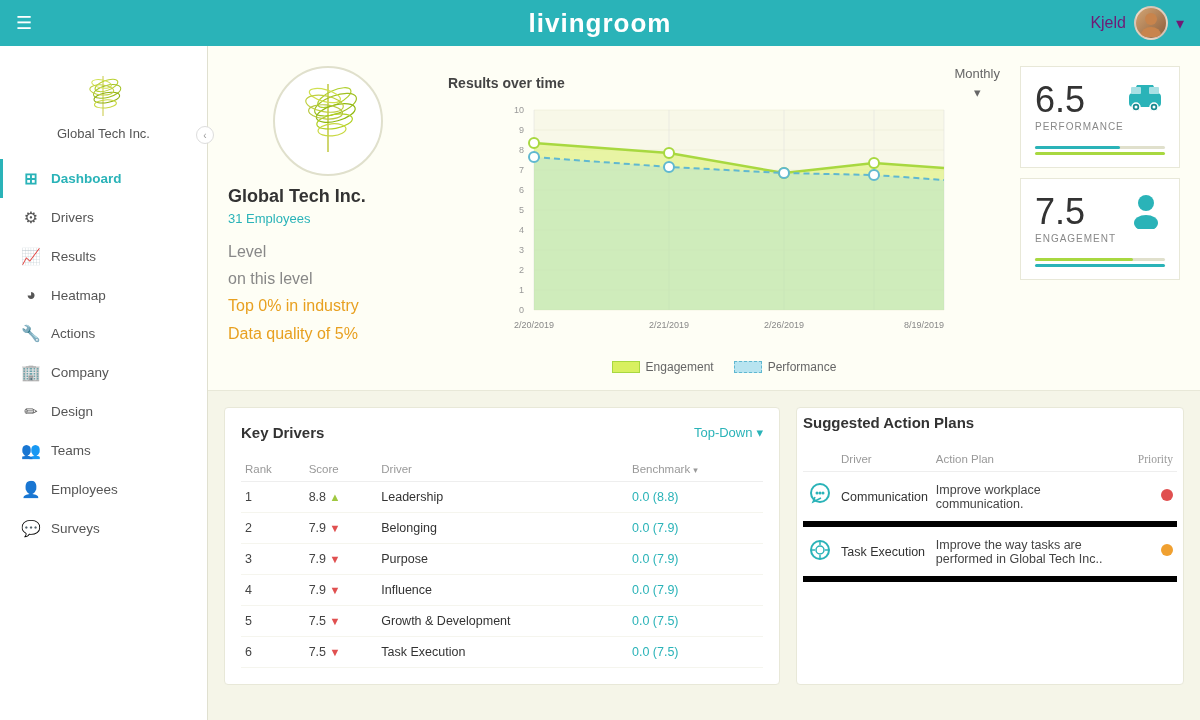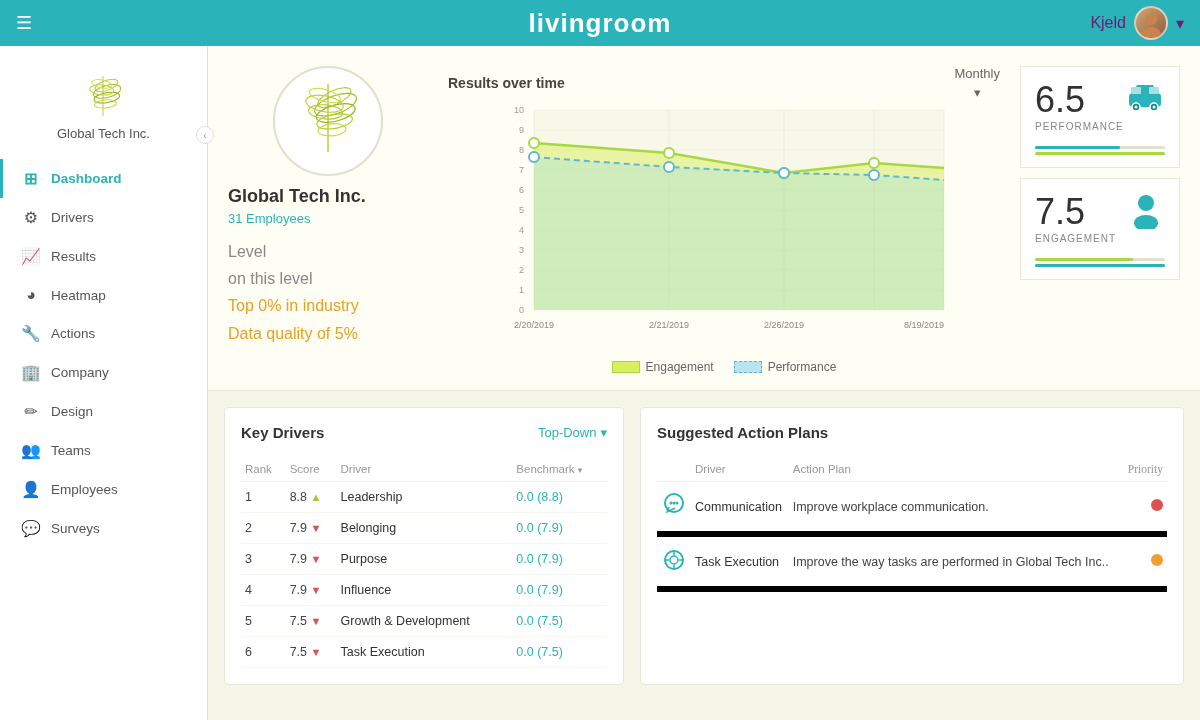--- a/index.html
+++ b/index.html
@@ -191,26 +191,26 @@
       font-size: 11.5px;
     }
     .drivers-table td { padding: 8px 4px; border-bottom: 1px solid #f5f5ee; color: #444; }
     .drivers-table td:nth-child(3) { color: #333; font-weight: 500; }
     .benchmark-col { color: #2ab3b8 !important; font-weight: 400 !important; }
     .arrow-up { color: #a0c840; font-size: 11px; }
     .arrow-down { color: #e05050; font-size: 11px; }
 
     
     .action-plans {
-      width: 544px;
+      width: 388px;
       flex-shrink: 0;
       background: white;
       border: 1px solid #e8e8d8;
       border-radius: 4px;
-      padding: 16px;
+      padding: 6px;
     }
     .action-plans-table { width: 100%; border-collapse: collapse; font-size: 12.5px; }
     .action-plans-table th {
       text-align: left;
       color: #999;
       font-weight: 500;
       padding: 6px 4px;
       border-bottom: 1px solid #eee;
       font-size: 11.5px;
     }

